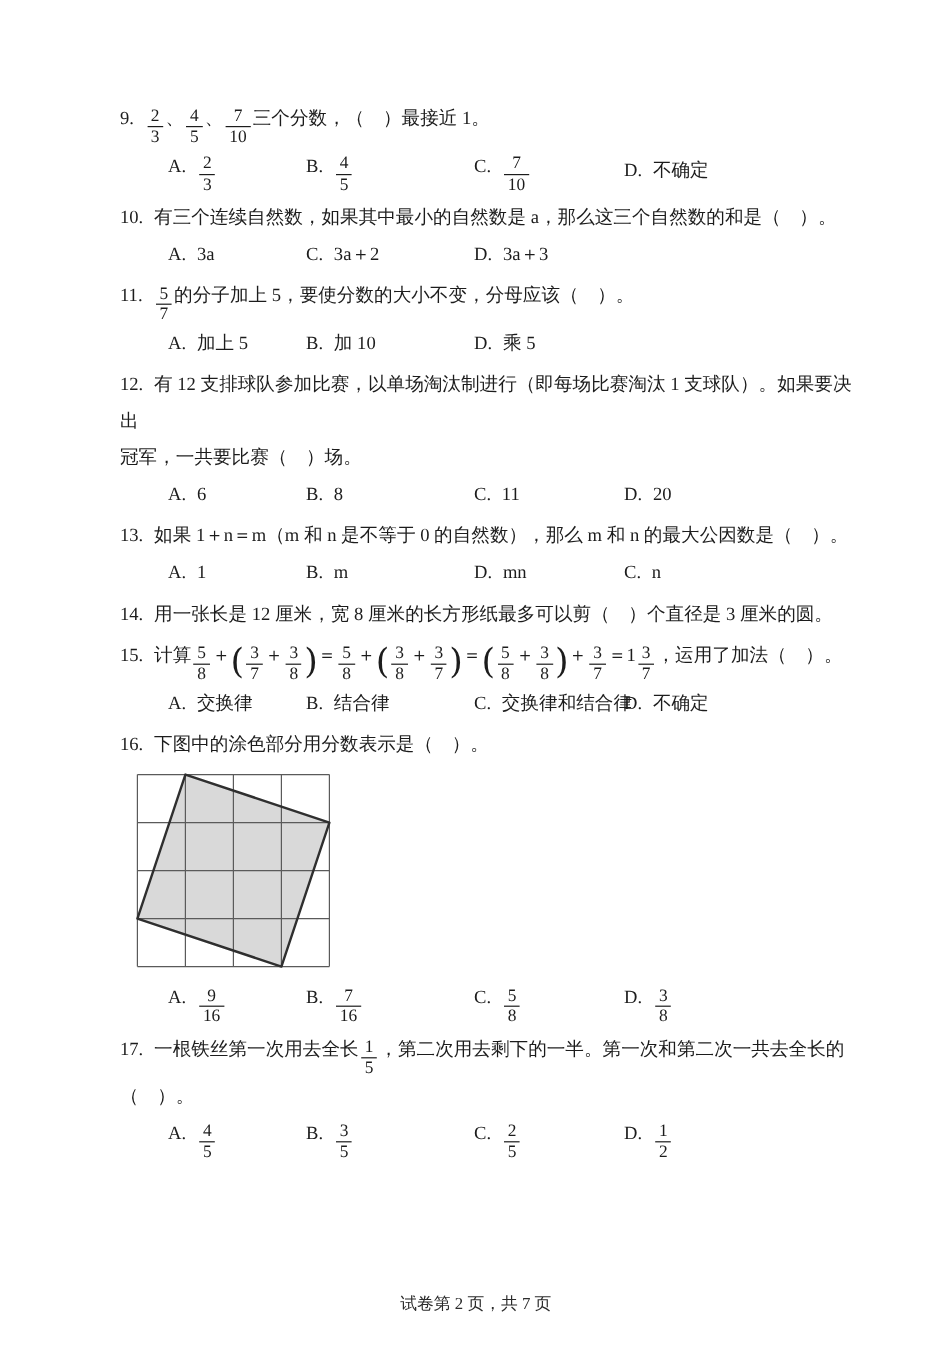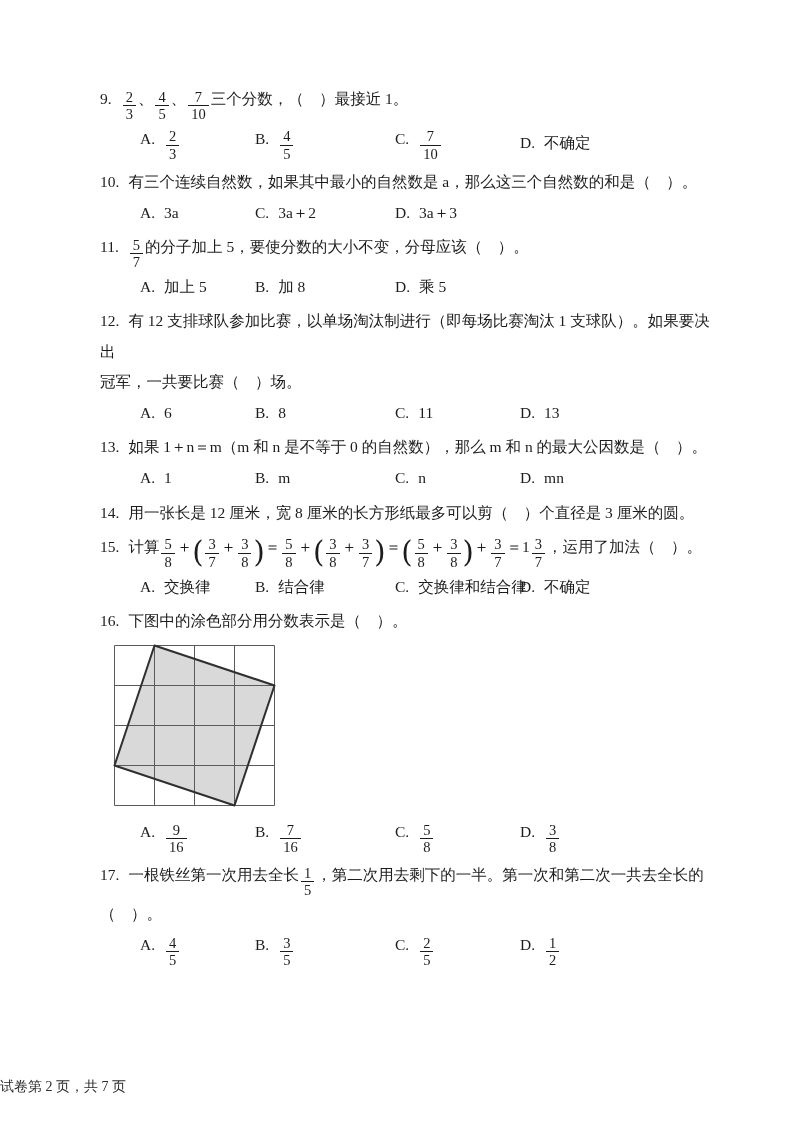--- a/index.html
+++ b/index.html
@@ -33,21 +33,21 @@
   .frac .den { display: block; padding: 0 3px; }
   .mixed { white-space: nowrap; }
   .mixed .whole { margin-right: 0px; }
   .paren {
     font-size: 29px; line-height: 1; vertical-align: -0.33em;
     font-family: "DejaVu Serif", serif; font-weight: 300;
   }
   .fig-wrap { margin: 8px 0 10px 13px; line-height: 0; }
   .footer {
     position: absolute; left: 0; right: 0; bottom: 26px;
-    font-size: 14px; color: #2b2b2b;
+    text-align: center; font-size: 14px; color: #2b2b2b;
   }
 </style>
 </head>
 <body>
 
 <div class="page">
   <main class="content">
       <div class="question">
         <div class="stem"><span class="qnum">9.</span><span class="frac"><span class="num">2</span><span class="den">3</span></span><span class="txt">、</span><span class="frac"><span class="num">4</span><span class="den">5</span></span><span class="txt">、</span><span class="frac"><span class="num">7</span><span class="den">10</span></span><span class="txt">三个分数，（　）最接近 1。</span></div>
         <div class="options">
@@ -62,40 +62,40 @@
         <div class="options">
           <div class="option"><span class="olabel">A.</span><span class="txt">3a</span></div>
           <div class="option"><span class="olabel">C.</span><span class="txt">3a＋2</span></div>
           <div class="option"><span class="olabel">D.</span><span class="txt">3a＋3</span></div>
         </div>
       </div>
       <div class="question">
         <div class="stem"><span class="qnum">11.</span><span class="frac"><span class="num">5</span><span class="den">7</span></span><span class="txt">的分子加上 5，要使分数的大小不变，分母应该（　）。</span></div>
         <div class="options">
           <div class="option"><span class="olabel">A.</span><span class="txt">加上 5</span></div>
-          <div class="option"><span class="olabel">B.</span><span class="txt">加 8</span></div>
+          <div class="option"><span class="olabel">B.</span><span class="txt">加 10</span></div>
           <div class="option"><span class="olabel">D.</span><span class="txt">乘 5</span></div>
         </div>
       </div>
       <div class="question">
         <div class="stem"><span class="qnum">12.</span><span class="txt">有 12 支排球队参加比赛，以单场淘汰制进行（即每场比赛淘汰 1 支球队）。如果要决出</span><br><span class="txt">冠军，一共要比赛（　）场。</span></div>
         <div class="options">
           <div class="option"><span class="olabel">A.</span><span class="txt">6</span></div>
           <div class="option"><span class="olabel">B.</span><span class="txt">8</span></div>
           <div class="option"><span class="olabel">C.</span><span class="txt">11</span></div>
-          <div class="option"><span class="olabel">D.</span><span class="txt">13</span></div>
+          <div class="option"><span class="olabel">D.</span><span class="txt">20</span></div>
         </div>
       </div>
       <div class="question">
         <div class="stem"><span class="qnum">13.</span><span class="txt">如果 1＋n＝m（m 和 n 是不等于 0 的自然数），那么 m 和 n 的最大公因数是（　）。</span></div>
         <div class="options">
           <div class="option"><span class="olabel">A.</span><span class="txt">1</span></div>
           <div class="option"><span class="olabel">B.</span><span class="txt">m</span></div>
+          <div class="option"><span class="olabel">D.</span><span class="txt">mn</span></div>
           <div class="option"><span class="olabel">C.</span><span class="txt">n</span></div>
-          <div class="option"><span class="olabel">D.</span><span class="txt">mn</span></div>
         </div>
       </div>
       <div class="question">
         <div class="stem"><span class="qnum">14.</span><span class="txt">用一张长是 12 厘米，宽 8 厘米的长方形纸最多可以剪（　）个直径是 3 厘米的圆。</span></div>
       </div>
       <div class="question">
         <div class="stem"><span class="qnum">15.</span><span class="txt">计算</span><span class="frac"><span class="num">5</span><span class="den">8</span></span><span class="txt">＋</span><span class="paren">(</span><span class="frac"><span class="num">3</span><span class="den">7</span></span><span class="txt">＋</span><span class="frac"><span class="num">3</span><span class="den">8</span></span><span class="paren">)</span><span class="txt">＝</span><span class="frac"><span class="num">5</span><span class="den">8</span></span><span class="txt">＋</span><span class="paren">(</span><span class="frac"><span class="num">3</span><span class="den">8</span></span><span class="txt">＋</span><span class="frac"><span class="num">3</span><span class="den">7</span></span><span class="paren">)</span><span class="txt">＝</span><span class="paren">(</span><span class="frac"><span class="num">5</span><span class="den">8</span></span><span class="txt">＋</span><span class="frac"><span class="num">3</span><span class="den">8</span></span><span class="paren">)</span><span class="txt">＋</span><span class="frac"><span class="num">3</span><span class="den">7</span></span><span class="txt">＝</span><span class="mixed"><span class="whole">1</span><span class="frac"><span class="num">3</span><span class="den">7</span></span></span><span class="txt">，运用了加法（　）。</span></div>
         <div class="options">
           <div class="option"><span class="olabel">A.</span><span class="txt">交换律</span></div>
           <div class="option"><span class="olabel">B.</span><span class="txt">结合律</span></div>

